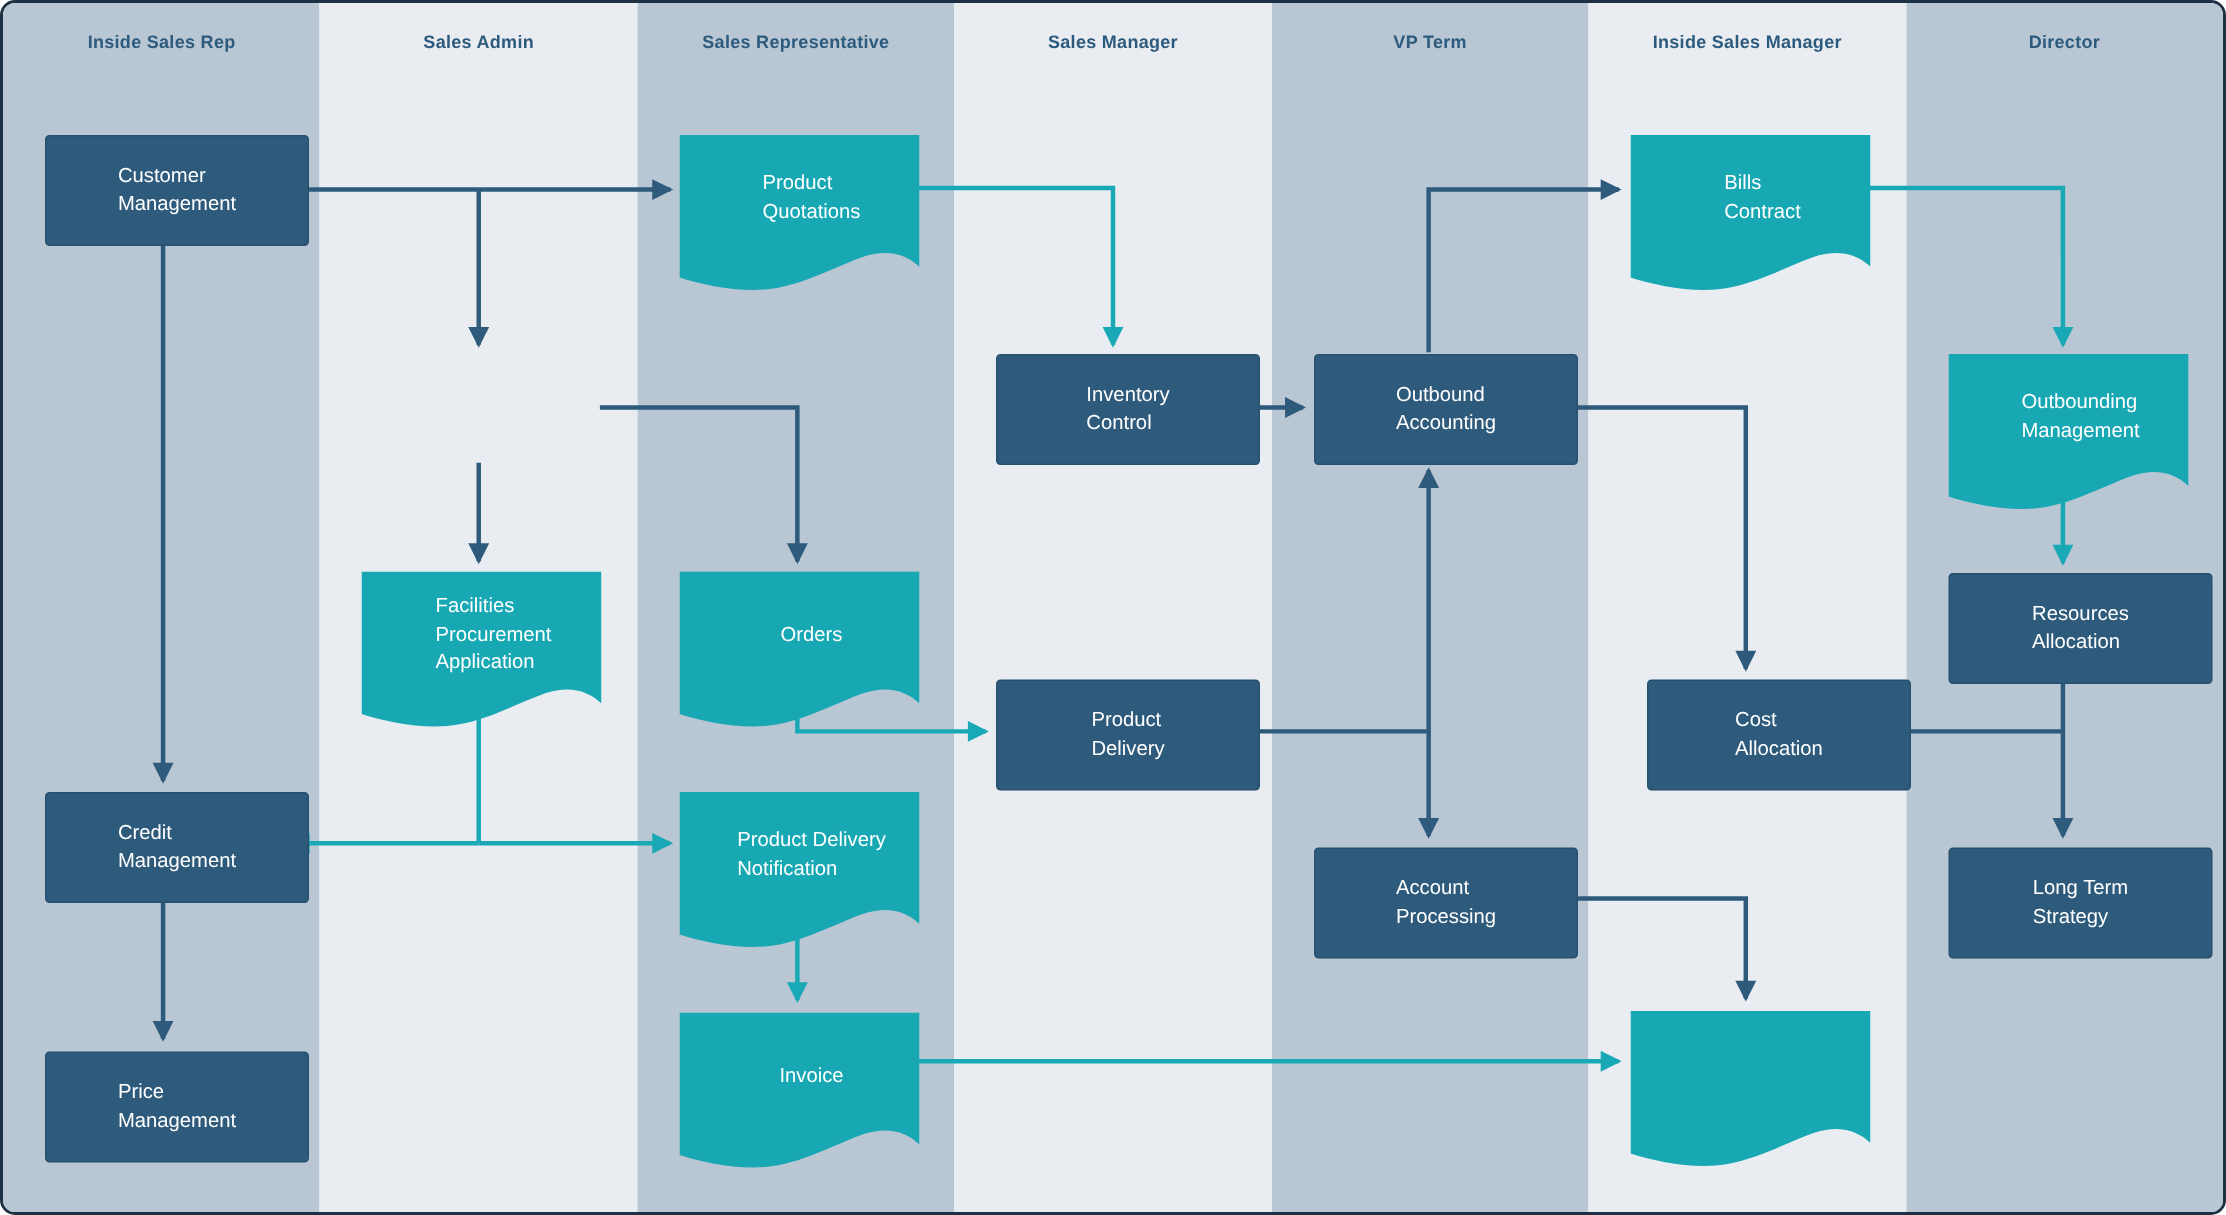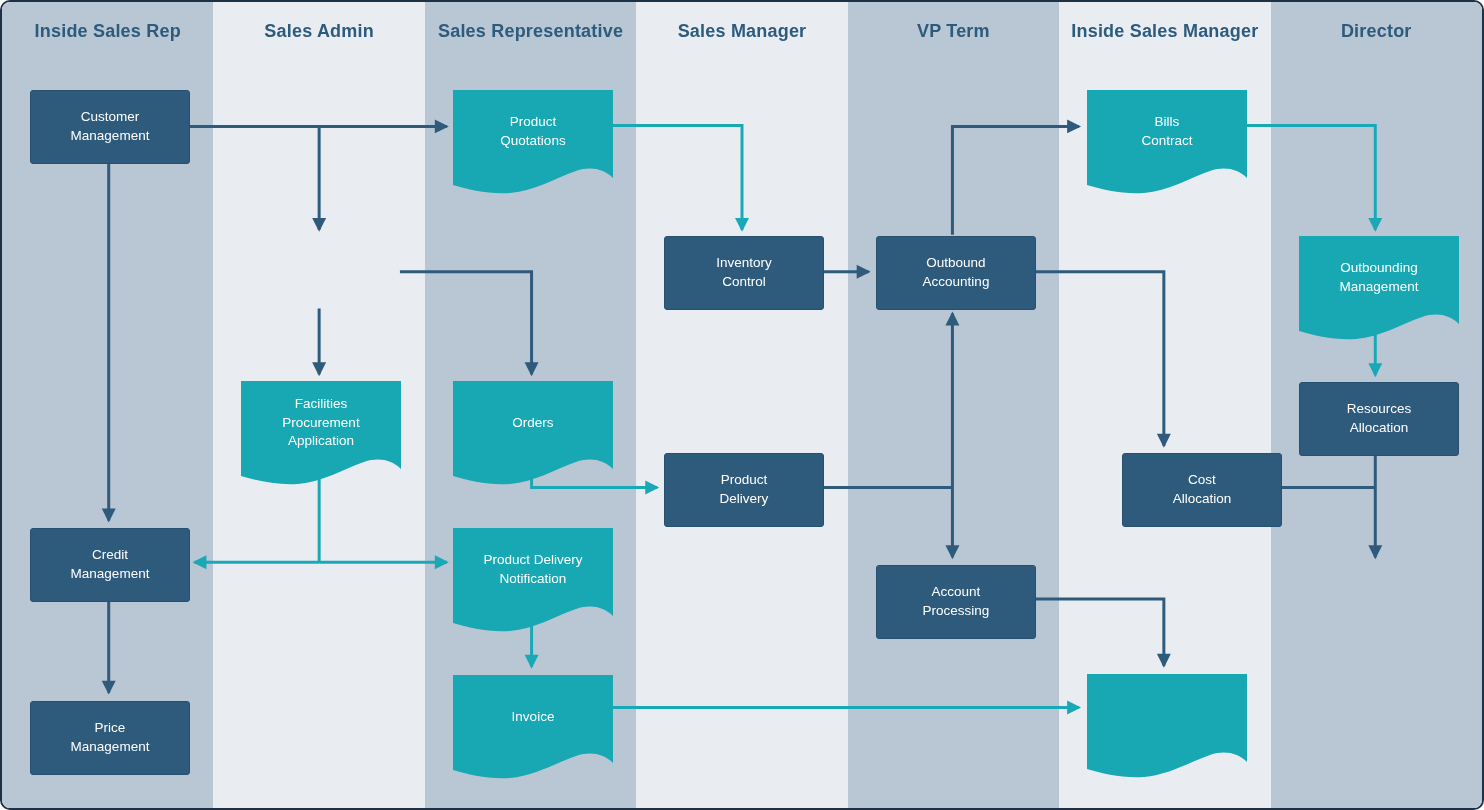--- a/index.html
+++ b/index.html
@@ -25,38 +25,38 @@
     font-family:"Liberation Sans", sans-serif;
     background:#fff;
   }
   .lanes{position:absolute;inset:0;display:flex;}
   .lane{flex:1 1 0;height:100%;}
   .lane.dark{background:var(--lane_dark);}
   .lane.light{background:var(--lane_light);}
   .lane-title{
     margin-top:19px;
     text-align:center;
-    font-size:18px;
+    font-size:12px;
     font-weight:bold;
     color:var(--lane_title);
     letter-spacing:.2px;
   }
   svg.edges{position:absolute;inset:0;width:100%;height:100%;}
   svg.edges path.line{fill:none;stroke-width:3;}
   svg.edges path.edge-dark{stroke:var(--arrow_dark);}
   svg.edges path.edge-teal{stroke:var(--arrow_teal);}
   #mDark path{fill:var(--arrow_dark);}
   #mTeal path{fill:var(--arrow_teal);}
   .node{
     position:absolute;
-    width:160px;
+    width:176px;
     color:var(--node_text);
     font-size:13.5px;
     line-height:1.4;
-    text-align:center;
+    text-align:left;
     cursor:default;
   }
   .node .label{white-space:pre-line;}
   .node.process{
     height:74px;
     background:var(--process_fill);
     border:1px solid var(--process_border);
     border-radius:3px;
     box-sizing:border-box;
     display:flex;align-items:center;justify-content:center;
@@ -201,35 +201,39 @@
 Processing</span>
     </div>
 
   <div class="node document" style="left:1085px;top:88px">
     <svg class="doc-shape" viewBox="0 0 160 104" preserveAspectRatio="none">
         <path d="M0 0 H160 V88 C151 79 138 76 123 81 C103 88 81 101 57 103 C37 104.5 16 100 0 95 Z"></path>
       </svg>
     <span class="label">Bills
 Contract</span>
   </div>
-  <div class="node process" style="left:1120px;top:451px">
+  <div class="node process" style="left:1096px;top:451px">
       <span class="label">Cost
 Allocation</span>
     </div>
   <div class="node document" style="left:1085px;top:672px">
     <svg class="doc-shape" viewBox="0 0 160 104" preserveAspectRatio="none">
         <path d="M0 0 H160 V88 C151 79 138 76 123 81 C103 88 81 101 57 103 C37 104.5 16 100 0 95 Z"></path>
       </svg>
   </div>
 
   <div class="node document" style="left:1297px;top:234px">
     <svg class="doc-shape" viewBox="0 0 160 104" preserveAspectRatio="none">
         <path d="M0 0 H160 V88 C151 79 138 76 123 81 C103 88 81 101 57 103 C37 104.5 16 100 0 95 Z"></path>
       </svg>
     <span class="label">Outbounding
 Management</span>
   </div>
   <div class="node process" style="left:1297px;top:380px">
       <span class="label">Resources
 Allocation</span>
     </div>
+  <div class="node process" style="left:1297px;top:563px">
+      <span class="label">Long Term
+Strategy</span>
+    </div>
 
 </div>
 
 </body></html>

